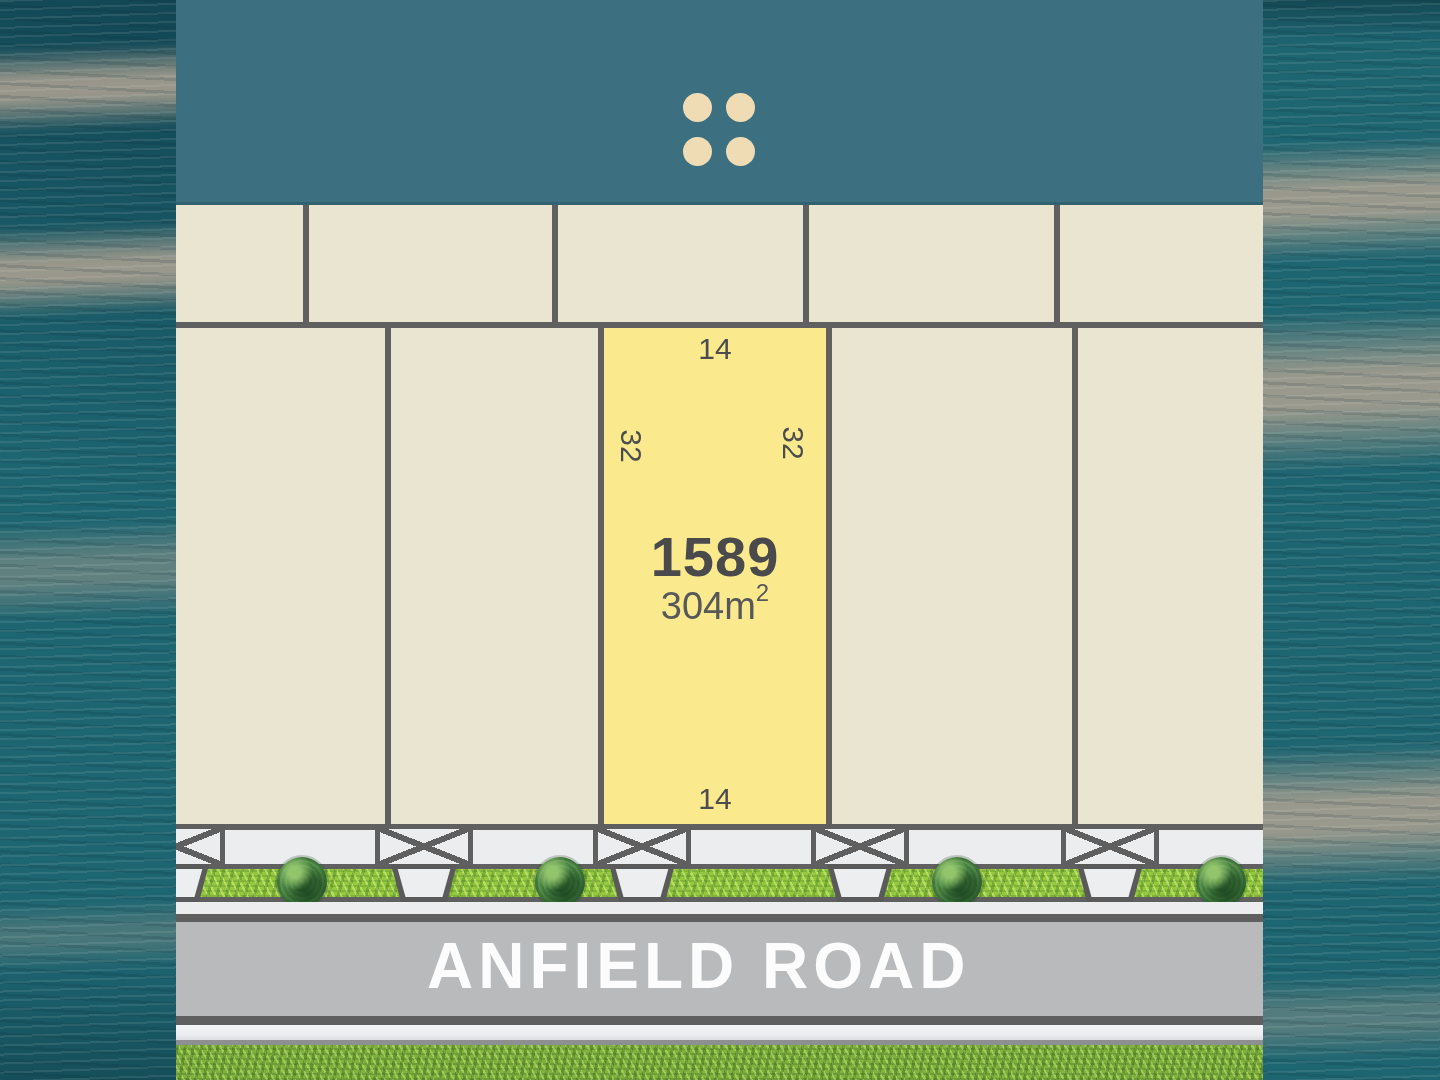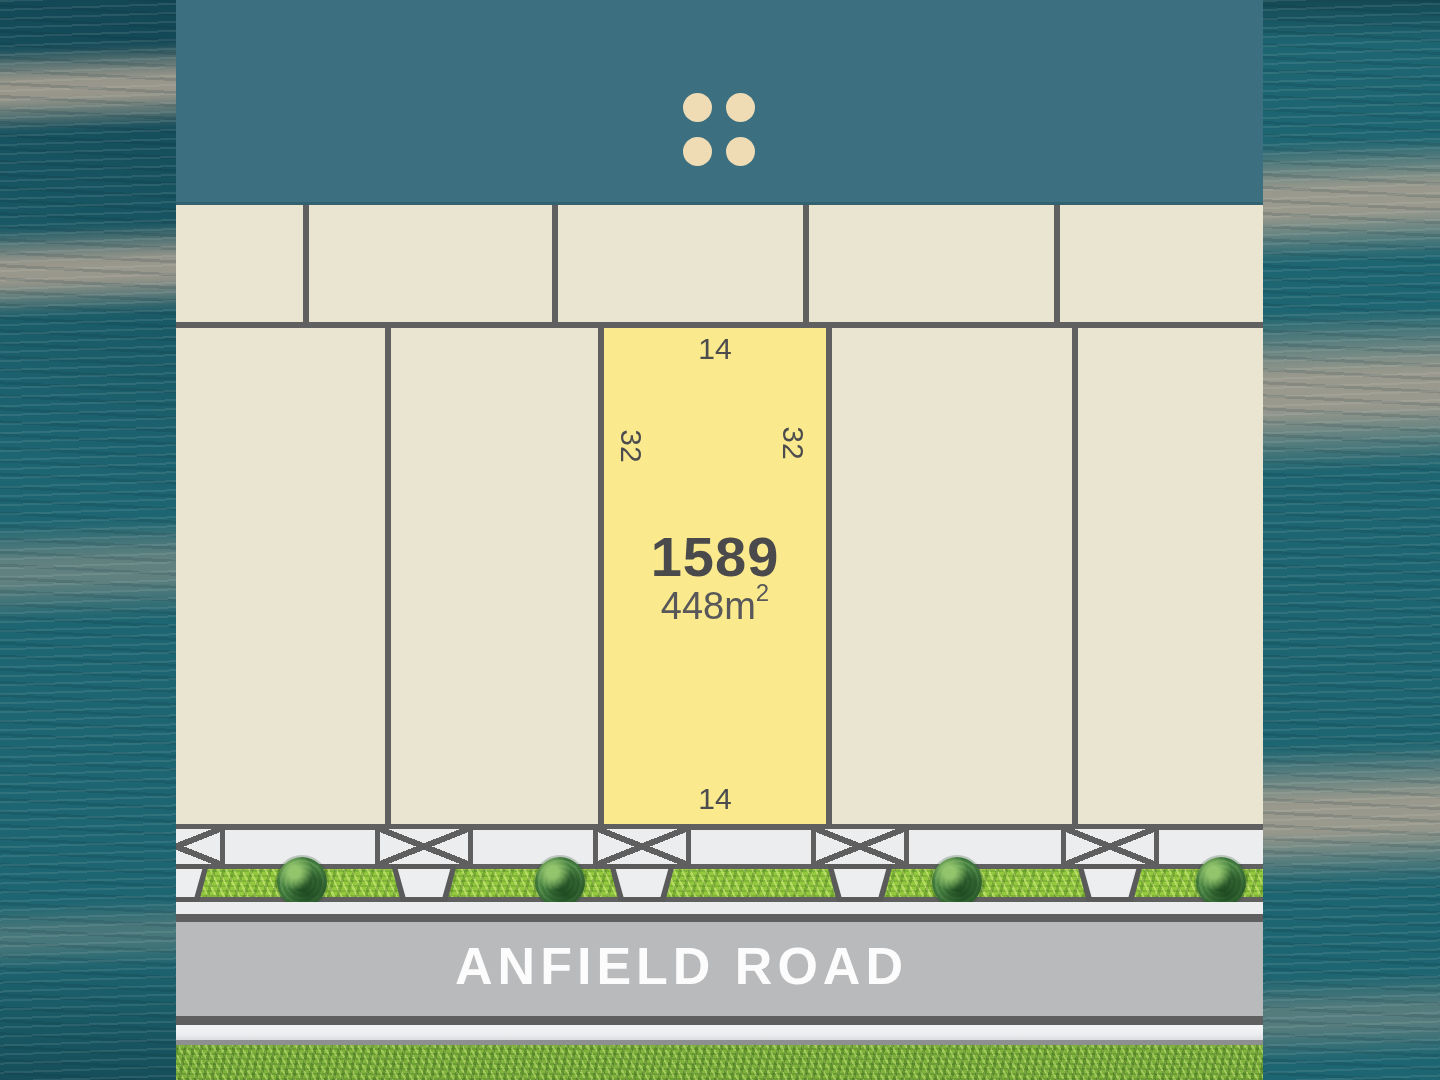--- a/index.html
+++ b/index.html
@@ -61,21 +61,21 @@
       radial-gradient(circle at 35% 30%, rgba(150,200,110,.95) 0 12%, rgba(150,200,110,0) 38%),
       radial-gradient(circle at 70% 60%, rgba(18,58,24,.55) 0 20%, transparent 46%),
       radial-gradient(circle at 48% 80%, rgba(24,68,30,.5) 0 15%, transparent 42%),
       repeating-radial-gradient(circle at 50% 50%, rgba(255,255,255,.10) 0 2px, transparent 2px 5px),
       radial-gradient(circle, #47823F 0 60%, #2F6334 78%, #275229 100%);
     box-shadow:0 0 0 2px rgba(40,80,40,.25);}
   .footpath2{position:absolute;left:0;top:902px;width:100%;height:12px;background:#ECEDEF;}
   .roadline{position:absolute;left:0;width:100%;background:#5F5F5F;}
   .road{position:absolute;left:0;top:922px;width:100%;height:94px;background:#B9BABC;}
   .roadname{position:absolute;left:251px;top:934px;width:509px;text-align:center;
-    color:#FCFCFC;font-size:52px;line-height:64px;font-weight:700;letter-spacing:5px;white-space:nowrap;}
+    color:#FCFCFC;font-size:64px;line-height:64px;font-weight:700;letter-spacing:5px;white-space:nowrap;}
   .kerb{position:absolute;left:0;top:1025px;width:100%;height:15px;
     background:linear-gradient(180deg,#F4F5F7 0%,#EDEEF0 60%,#DCDDE0 100%);}
   .kerbline{position:absolute;left:0;top:1040px;width:100%;height:5px;background:#8E8F90;}
   .lawn{position:absolute;left:0;top:1045px;width:100%;height:35px;
     background-color:#7FB13D;
     background-image:
       repeating-linear-gradient(100deg, rgba(45,90,20,.35) 0 3px, transparent 3px 8px),
       repeating-linear-gradient(60deg, rgba(215,240,140,.40) 0 2px, transparent 2px 6px),
       repeating-linear-gradient(0deg, rgba(35,80,15,.20) 0 2px, transparent 2px 5px);}
 </style>
@@ -122,21 +122,21 @@
   <div class="lot-row" style="top:328px;height:496px;"></div>
   <div class="vline" style="left:209px;top:328px;height:496px;"></div>
   <div class="vline" style="left:896px;top:328px;height:496px;"></div>
   <div class="hline" style="top:824px;"></div>
 
   <div class="featured">
     <div class="dim center" style="top:4px;">14</div>
     <div class="dim rot" style="left:7px;top:101px;">32</div>
     <div class="dim rot" style="left:169px;top:98px;">32</div>
     <div class="lotnum" style="top:201px;">1589</div>
-    <div class="lotarea" style="top:256px;"><span>448m</span><sup>2</sup></div>
+    <div class="lotarea" style="top:256px;"><span>304m</span><sup>2</sup></div>
     <div class="dim center" style="top:454px;">14</div>
   </div>
 
   <div class="footpath"></div>
   <div class="xbox" style="left:-49px;"></div>
   <div class="xbox" style="left:199px;"></div>
   <div class="xbox" style="left:417px;"></div>
   <div class="xbox" style="left:635px;"></div>
   <div class="xbox" style="left:885px;"></div>
 

